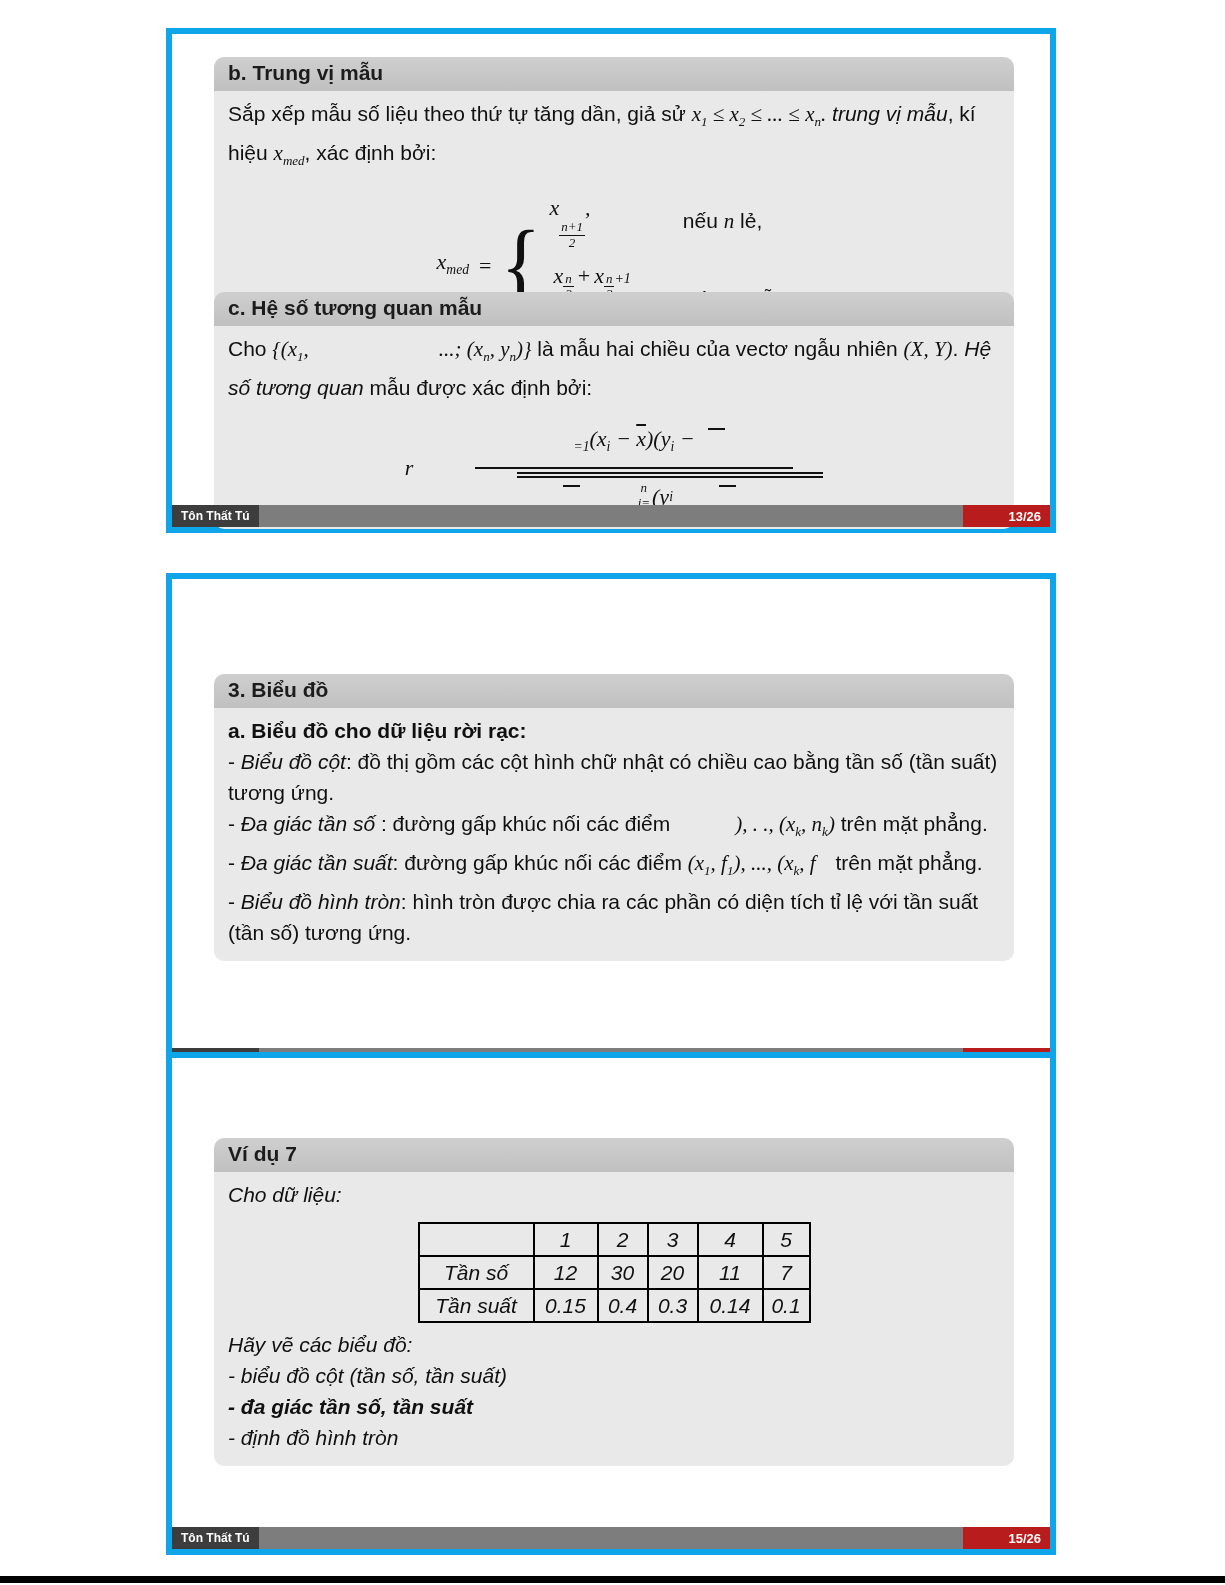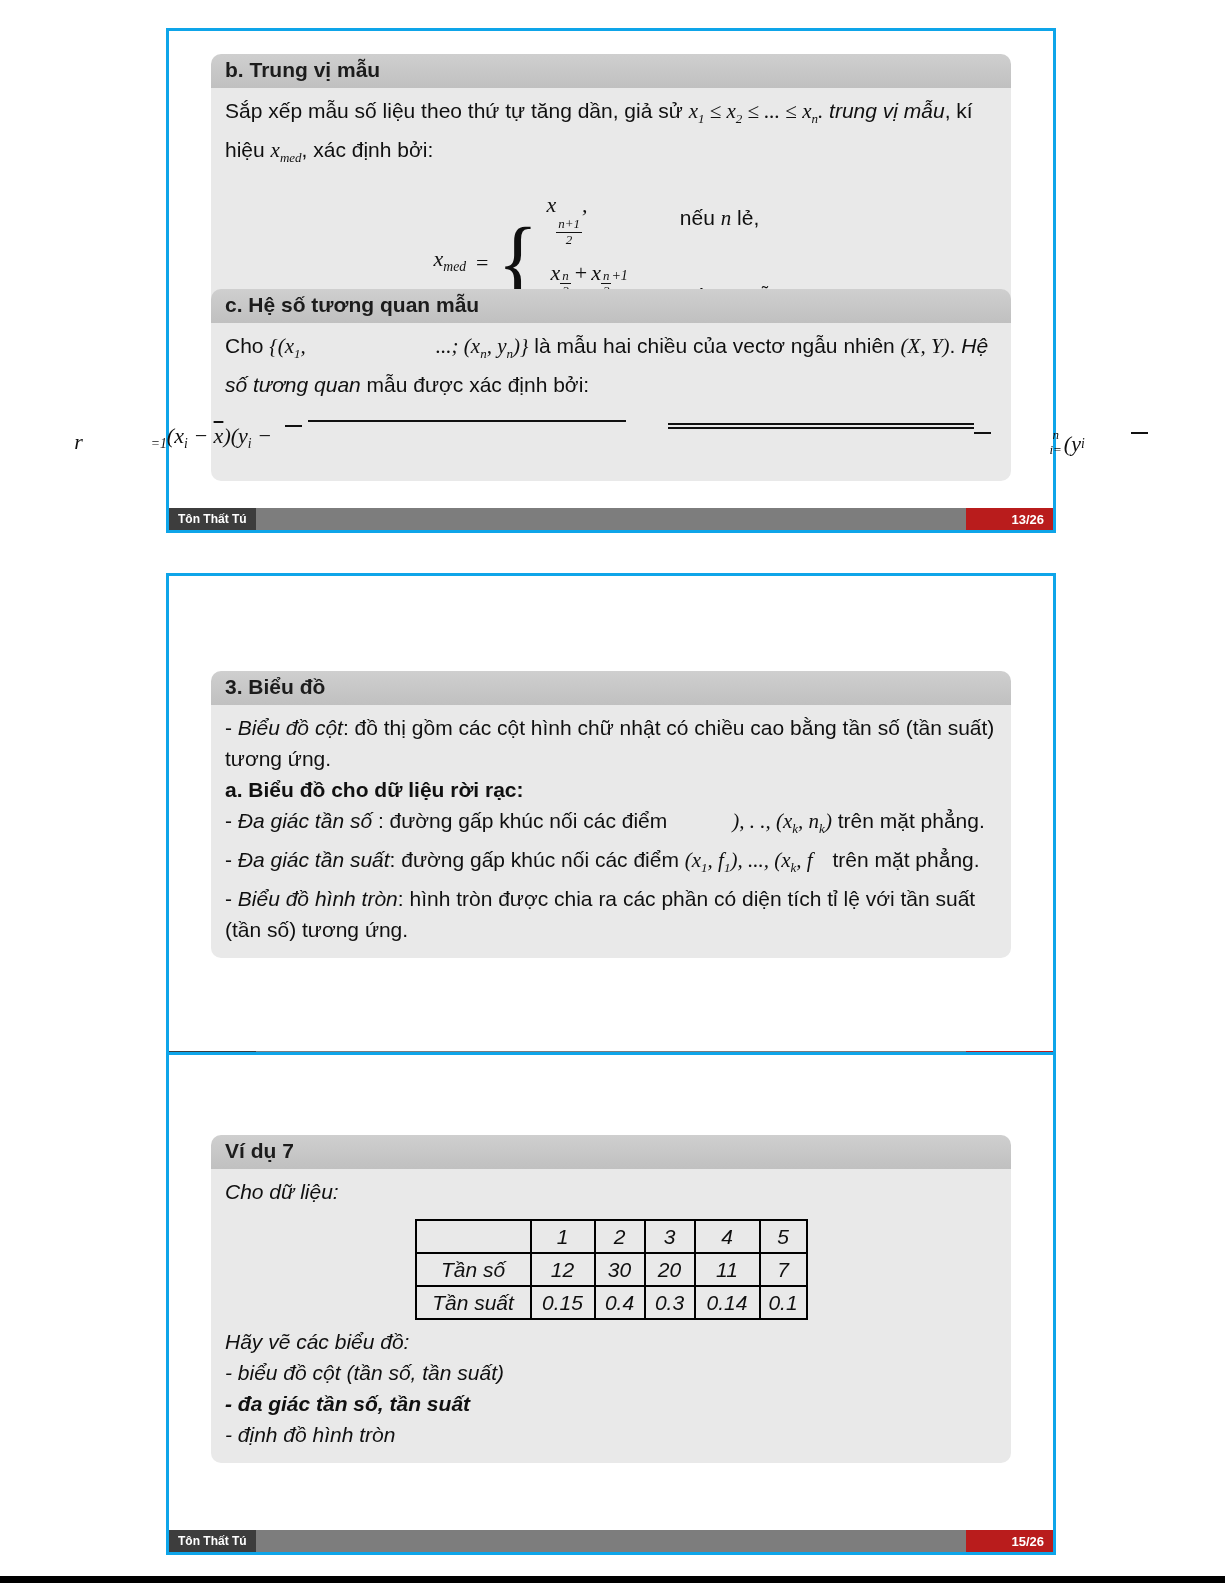--- a/index.html
+++ b/index.html
@@ -1,19 +1,19 @@
 <!DOCTYPE html>
 <html><head>
 <meta charset="utf-8">
 <style>
   * { margin:0; padding:0; box-sizing:border-box; }
   html,body { width:1225px; height:1585px; background:#ffffff; overflow:hidden; }
   body { font-family:"Liberation Sans","DejaVu Sans",sans-serif; color:#111; position:relative; }
 
-  .frame { position:absolute; left:166px; width:890px; border:3px solid #0ea5e9; background:#fff;padding-left:20px; }
+  .frame { position:absolute; left:166px; width:890px; border:6px solid #0ea5e9; background:#fff;padding-left:20px; }
   #frame13 { top:28px;  height:505px; }
   #frame14 { top:573px; height:503px; }
   #frame15 { top:1052px; height:503px; }
 
   .block { position:absolute; left:42px; width:800px; }
   #b-b  { top:23px; }
   #b-c  { top:258px; }
   #b-14 { top:95px; }
   #b-15 { top:80px; }
 
@@ -46,21 +46,21 @@
   .subtxt { font-size:14px; vertical-align:-13px; }
   .plus { margin:0 4px; font-style:normal; }
   .bigfrac { display:inline-flex; flex-direction:column; align-items:center; }
   .bf-num { display:flex; align-items:baseline; padding:0 4px 3px; border-bottom:2px solid #111; }
   .bf-den { padding-top:2px; font-style:italic; }
   .case-cond { font-family:"Liberation Sans","DejaVu Sans",sans-serif; font-size:21px; font-style:normal; }
 
   
   .r-formula { margin:20px 0 4px; font-size:22px; }
   .rlhs { margin-right:62px; }
-  .rfrac { display:flex; flex-direction:row; }
+  .rfrac { display:flex; flex-direction:column; }
   .r-num { align-self:center; padding:0 6px 4px; white-space:nowrap; }
   .lead-sub { font-size:0.62em; }
   .ol { text-decoration:overline; }
   .rule1 { width:318px; height:2px; background:#111; }
   .rule2 { width:306px; height:6px; border-top:2px solid #111; border-bottom:2px solid #111; margin:3px 0 0 42px; }
   .r-den { align-self:center; margin-top:3px; display:flex; align-items:center; white-space:nowrap; }
   .macron { display:inline-block; width:17px; height:9px; border-top:2px solid #111; }
   .m-num { vertical-align:9px; margin-left:8px; }
   .m-den { vertical-align:7px; position:relative; top:-7px; }
   .dgap1 { display:inline-block; width:58px; }
@@ -172,22 +172,22 @@
       <div class="fa">Tôn Thất Tú</div>
       <div class="fm"></div>
       <div class="fp">13/26</div>
     </div>
   </section>
 
   <section class="frame" id="frame14">
     <div class="block" id="b-14">
       <div class="block-title">3. Biểu đồ</div>
       <div class="block-body">
+        <p class="bp sub-heading">a. Biểu đồ cho dữ liệu rời rạc:</p>
         <p class="bp"><span>- </span><span class="it">Biểu đồ cột</span><span>: đồ thị gồm các cột hình chữ nhật có chiều cao bằng tần số (tần suất) tương ứng.</span></p>
-        <p class="bp sub-heading">a. Biểu đồ cho dữ liệu rời rạc:</p>
         <p class="bp"><span>- </span><span class="it">Đa giác tần số</span><span> : đường gấp khúc nối các điểm</span><span class="gap65"></span><span class="math"><span>), . ., (x</span><sub>k</sub><span>, n</span><sub>k</sub><span>)</span></span><span> trên mặt phẳng.</span></p>
         <p class="bp"><span>- </span><span class="it">Đa giác tần suất</span><span>: đường gấp khúc nối các điểm </span><span class="math"><span>(x</span><sub>1</sub><span>, f</span><sub>1</sub><span>), ..., (x</span><sub>k</sub><span>, f</span></span><span class="gap12"></span><span> trên mặt phẳng.</span></p>
         <p class="bp"><span>- </span><span class="it">Biểu đồ hình tròn</span><span>: hình tròn được chia ra các phần có diện tích tỉ lệ với tần suất (tần số) tương ứng.</span></p>
       </div>
     </div>
 
     <div class="sfooter">
       <div class="fa">Tôn Thất Tú</div>
       <div class="fm"></div>
       <div class="fp">14/26</div>

